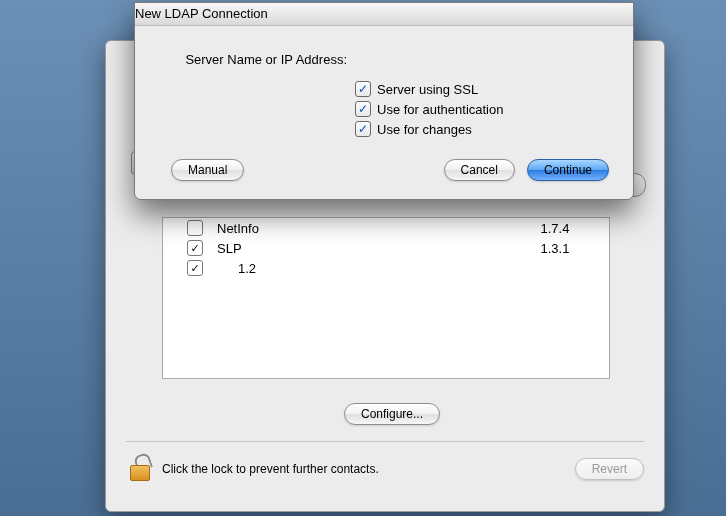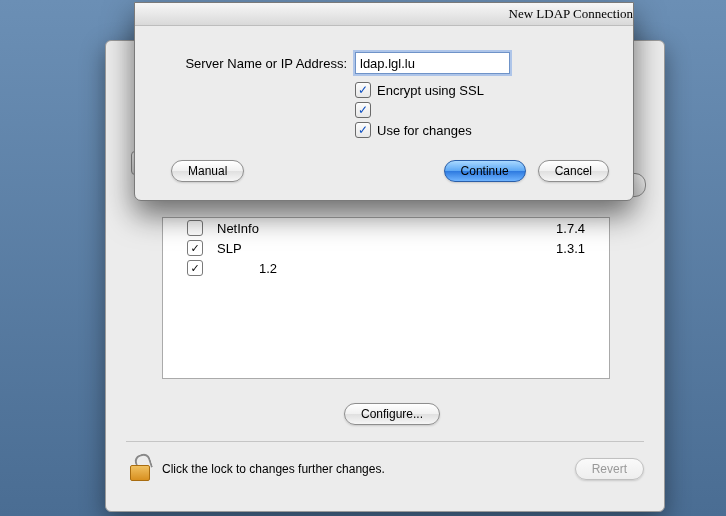--- a/index.html
+++ b/index.html
@@ -99,21 +99,21 @@
     align-items: center;
     justify-content: center;
     font-size: 11px;
     color: #000;
   }
   .list-name {
     flex: 1;
   }
   .list-ver {
     width: 60px;
-    text-align: right;
+    text-align: center;
   }
 
   .configure-row {
     position: absolute;
     left: 14px;
     right: 0;
     top: 362px;
     display: flex;
     justify-content: center;
   }
@@ -201,36 +201,35 @@
     position: absolute;
     left: 134px;
     top: 2px;
     width: 498px;
     background: #ececec;
     border: 1px solid #7a7a7a;
     border-radius: 0 0 7px 7px;
     box-shadow: 0 14px 30px rgba(0,0,0,0.55);
   }
   .sheet-title {
-    text-align: right;
+    text-align: left;
     height: 22px;
     line-height: 22px;
     font-size: 13px;
     background: linear-gradient(to bottom, #f7f7f7, #d9d9d9);
     border-bottom: 1px solid #bdbdbd;
     border-radius: 0;
-    font-family: Liberation Serif, serif;
   }
   .sheet-body {
     padding: 26px 24px 20px 24px;
   }
   .field-row {
     display: flex;
     align-items: center;
-    margin-bottom: 6px;
+    margin-bottom: 12px;
   }
   .field-label {
     width: 188px;
     text-align: right;
     padding-right: 8px;
     font-size: 13px;
   }
   .text-input {
     flex: 1;
     height: 20px;
@@ -305,58 +304,56 @@
     </button>
   </div>
 
   <div class="footer-sep"></div>
 
   <div class="footer">
     <div class="lock-icon">
       <div class="lock-shackle"></div>
       <div class="lock-body"></div>
     </div>
-    <span class="footer-text">Click the lock to changes further changes.</span>
+    <span class="footer-text">Click the lock to prevent further contacts.</span>
     <div class="footer-buttons">
       <button class="aqua-btn disabled">
         <span>Revert</span>
       </button>
     </div>
   </div>
 </div>
 
 <div class="sheet">
   <div class="sheet-title">New LDAP Connection</div>
 
   <div class="sheet-body">
     <div class="field-row">
       <span class="field-label">Server Name or IP Address:</span>
-      <div style="flex:1; position:relative;">
-        <input class="text-input" type="text" value="ldap.lgl.lu" style="">
-      </div>
     </div>
 
     <div class="check-row">
       <span class="check-box">✓</span>
-      <span>Encrypt using SSL</span>
+      <span>Server using SSL</span>
     </div>
     <div class="check-row">
       <span class="check-box">✓</span>
+      <span>Use for authentication</span>
     </div>
     <div class="check-row">
       <span class="check-box">✓</span>
       <span>Use for changes</span>
     </div>
   </div>
 
   <div class="sheet-footer">
     <button class="aqua-btn">
       <span>Manual</span>
     </button>
     <span class="spacer"></span>
+    <button class="aqua-btn">
+      <span>Cancel</span>
+    </button>
     <button class="aqua-btn default">
       <span>Continue</span>
     </button>
-    <button class="aqua-btn">
-      <span>Cancel</span>
-    </button>
   </div>
 </div>
 
 </body></html>

